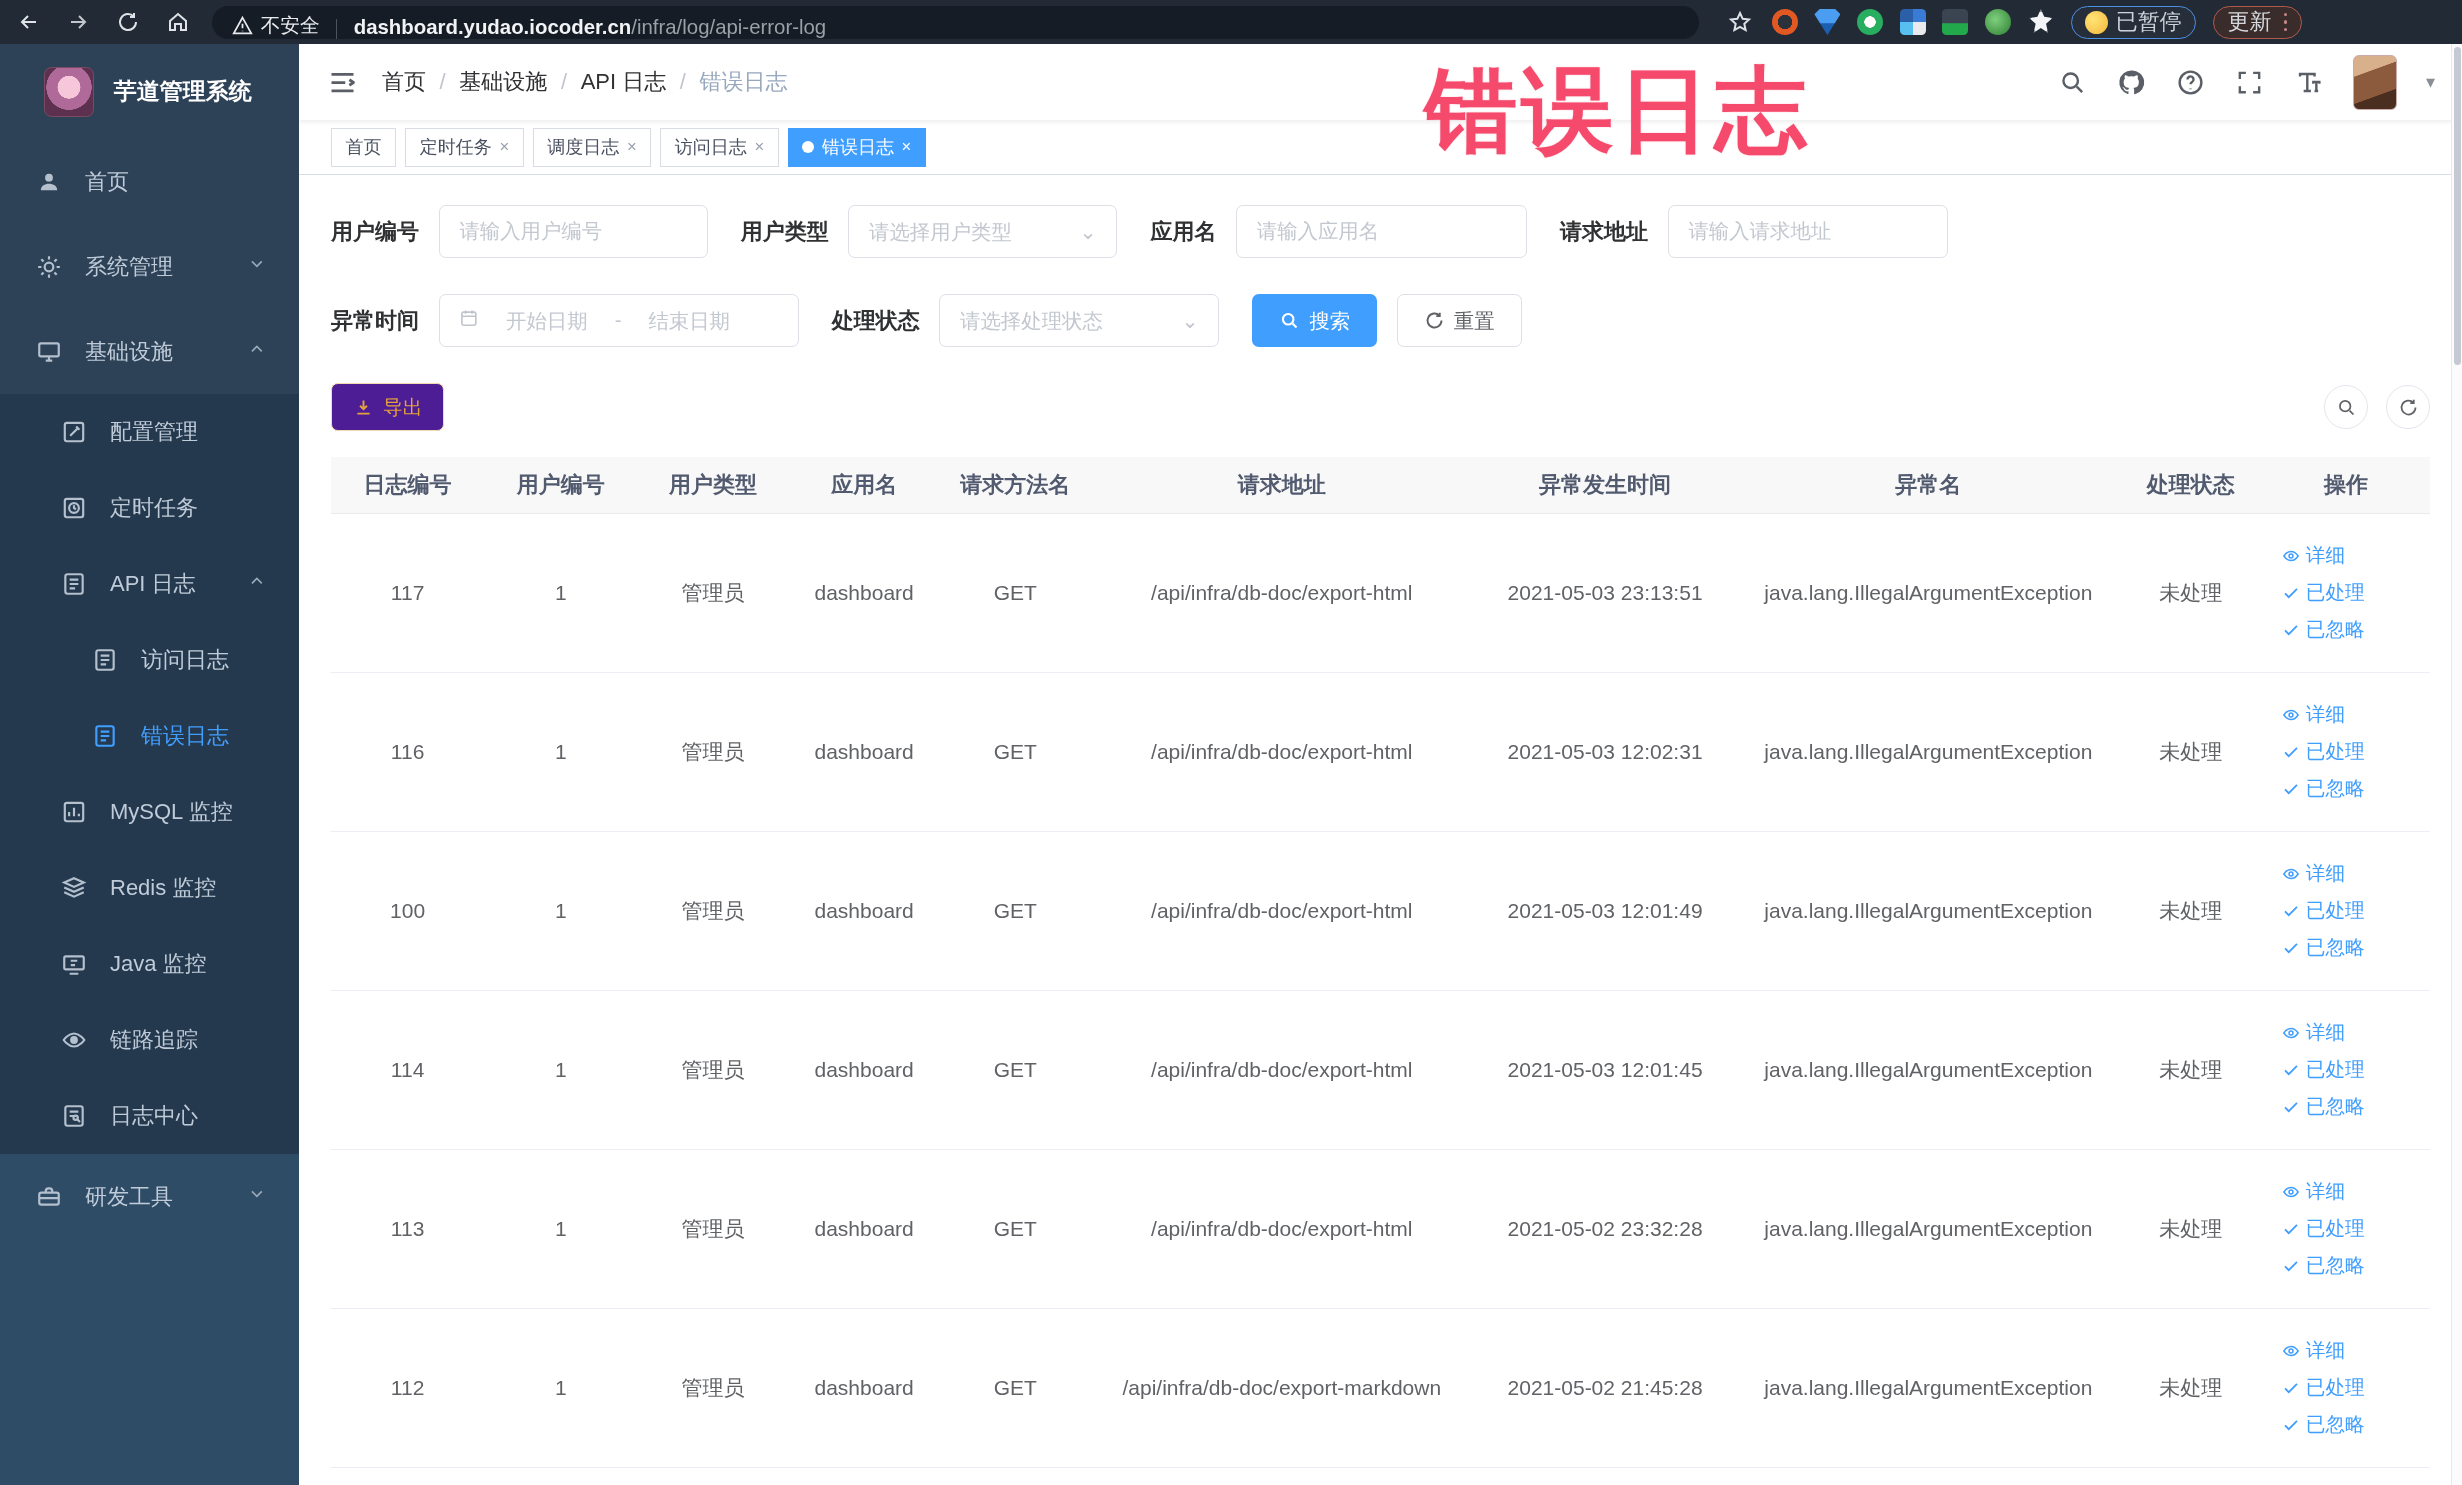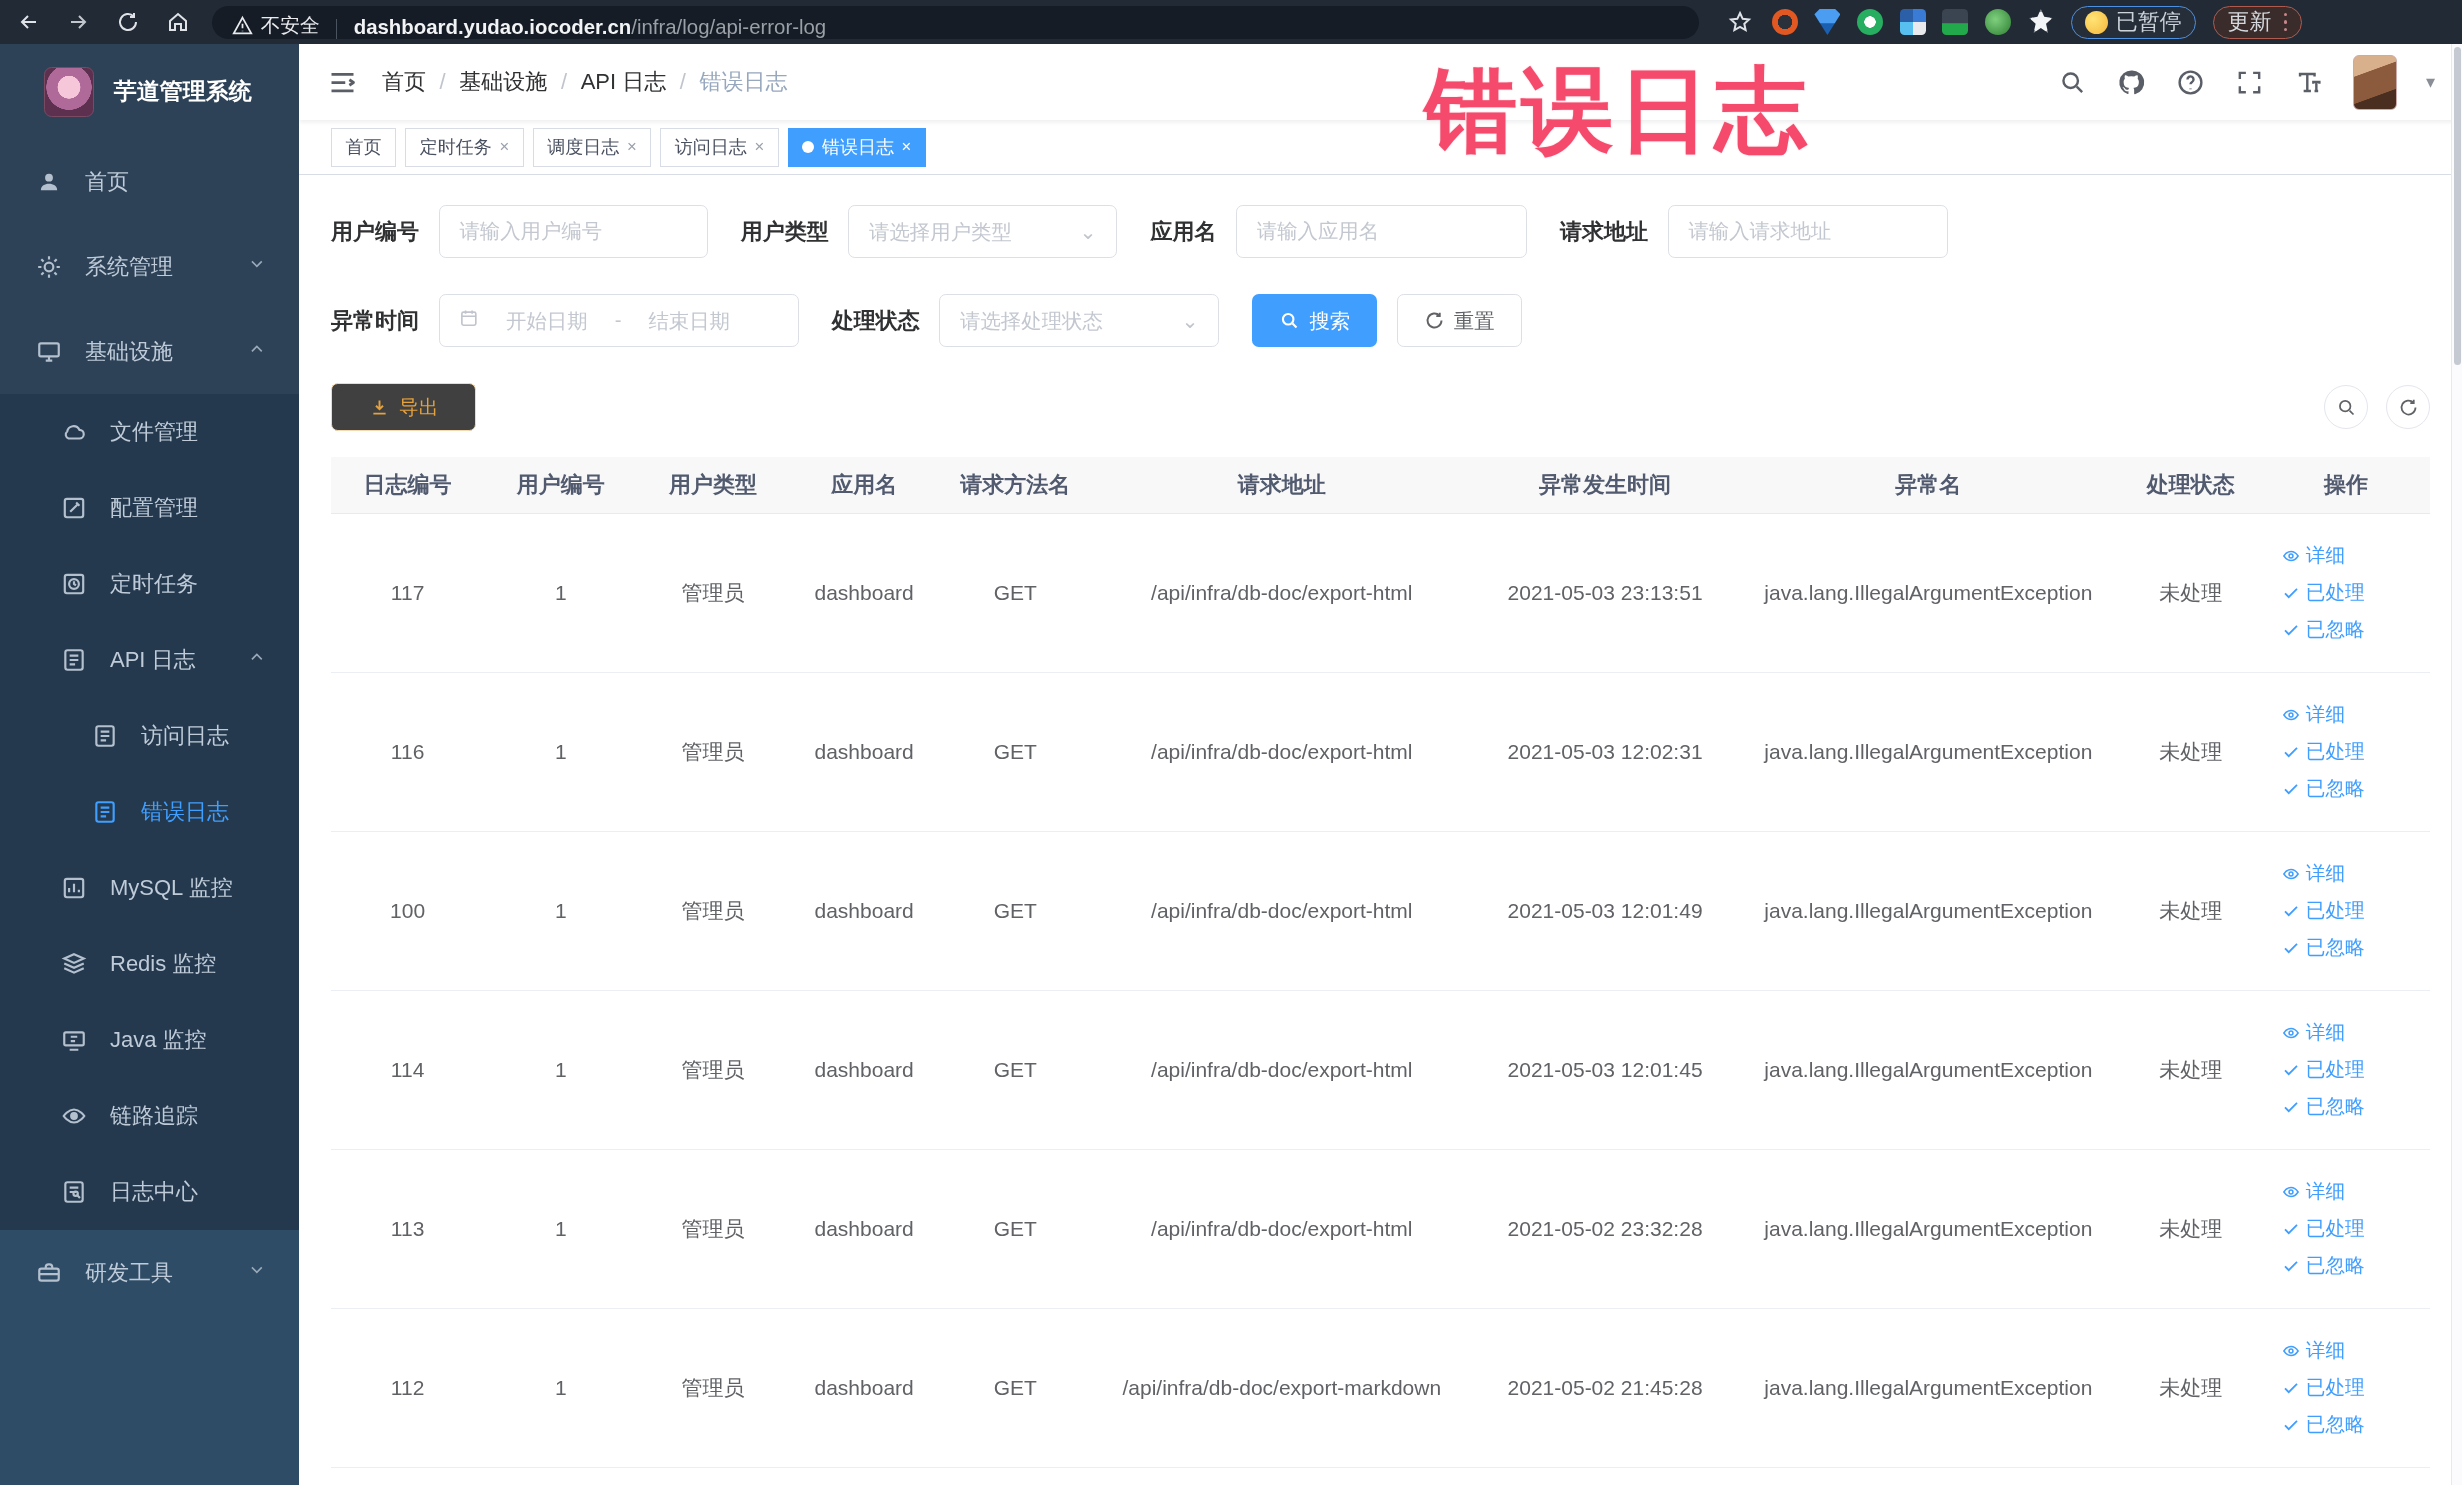--- a/index.html
+++ b/index.html
@@ -80,21 +80,21 @@
   .inp .sel-caret { color:#c0c4cc; margin-left:auto; }
   .inp .ph { color:#c3c7cf; white-space:nowrap; }
   .w355 { width:269px; } .w370 { width:280px; } .w385 { width:291px; } .w475 { width:360px; }
   .daterange { gap:27px; }
   .daterange .cal { color:#c0c4cc; flex:0 0 auto; }
   .daterange .dash { color:#c3c7cf; }
   .btn { height:53px; border-radius:6.8px; display:flex; align-items:center; gap:9px; padding:0 26px; font-size:20.4px; cursor:pointer; border:0.8px solid transparent; }
   .btn svg { width:21px; height:21px; }
   .btn.primary { background:#409eff; color:#fff; margin-right:19.7px; }
   .btn.plain { background:#fff; color:#606266; border-color:#dcdfe6; }
-  .btn.warnplain { background:#404040; color:#e6a23c; border-color:#f5dab1; padding:0 37px; height:48px; font-size:19.7px; }
+  .btn.warnplain { background:#4c1d95; color:#e6a23c; border-color:#f5dab1; padding:0 21px; height:48px; font-size:19.7px; }
 
   .toolbar { display:flex; align-items:center; margin-bottom:26px; }
   .toolbar-right { margin-left:auto; display:flex; gap:18px; }
   .circ { width:44px; height:44px; border-radius:50%; border:0.8px solid #e3e6ec; background:#fff; display:flex; align-items:center; justify-content:center; color:#606266; cursor:pointer; }
   .circ svg { width:21px; height:21px; }
 
   
   table.grid { width:100%; border-collapse:collapse; table-layout:fixed; }
   .grid th { background:#f8f8f9; color:#515a6e; font-size:22px; font-weight:bold; height:56px; border-bottom:0.8px solid #e8eaec; text-align:center; }
   .grid td { height:159px; text-align:center; font-size:21px; color:#606266; border-bottom:0.8px solid #ebeef5; vertical-align:middle; word-break:break-all; }
@@ -209,26 +209,20 @@
             <rect x="3" y="4" width="18" height="12" rx="1.5"></rect>
             <path d="M9 20h6M12 16v4"></path>
           </svg></span>
       <span class="lbl">基础设施</span>
       <span class="chev"><svg viewBox="0 0 24 24" fill="none" stroke="currentColor" stroke-width="2">
             <path d="M6 15l6-6 6 6"></path>
           </svg></span>
     </div>
 
     <div class="submenu">
-      <div class="si">
-        <span class="mi"><svg viewBox="0 0 24 24" fill="none" stroke="currentColor" stroke-width="2">
-              <path d="M7 18h10a4 4 0 000-8 6 6 0 00-11.3 1.5A3.8 3.8 0 007 18z"></path>
-            </svg></span>
-        <span class="lbl">文件管理</span>
-      </div>
       <div class="si">
         <span class="mi"><svg viewBox="0 0 24 24" fill="none" stroke="currentColor" stroke-width="2">
               <rect x="3.5" y="3.5" width="17" height="17" rx="2"></rect>
               <path d="M8.5 15.5l7-7M14 7l3 3"></path>
             </svg></span>
         <span class="lbl">配置管理</span>
       </div>
       <div class="si">
         <span class="mi"><svg viewBox="0 0 24 24" fill="none" stroke="currentColor" stroke-width="2">
               <rect x="3.5" y="3.5" width="17" height="17" rx="2"></rect>

